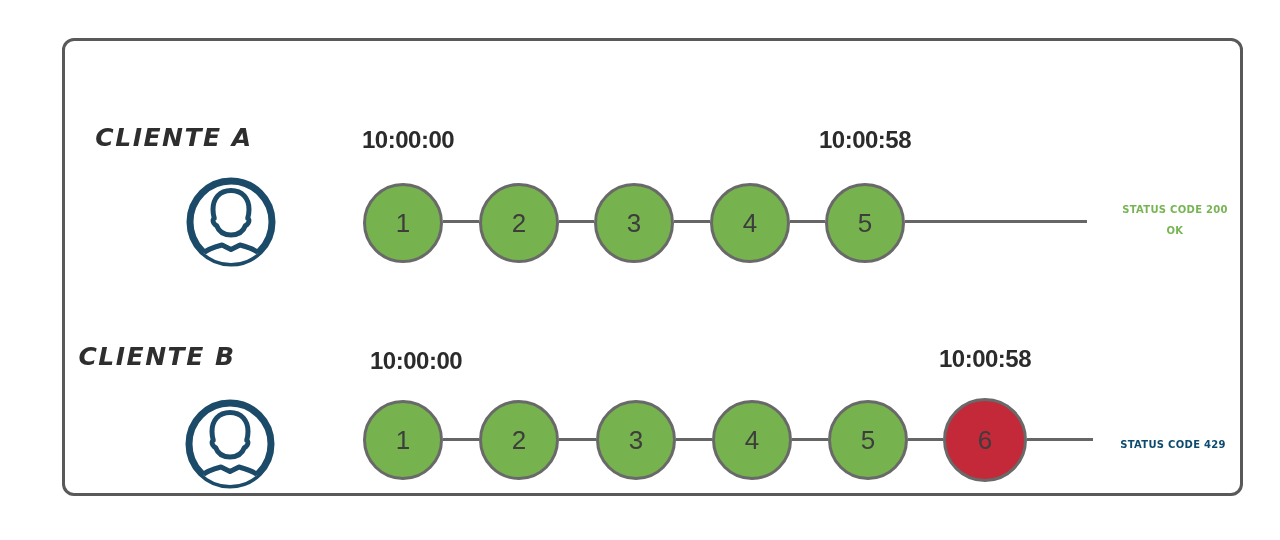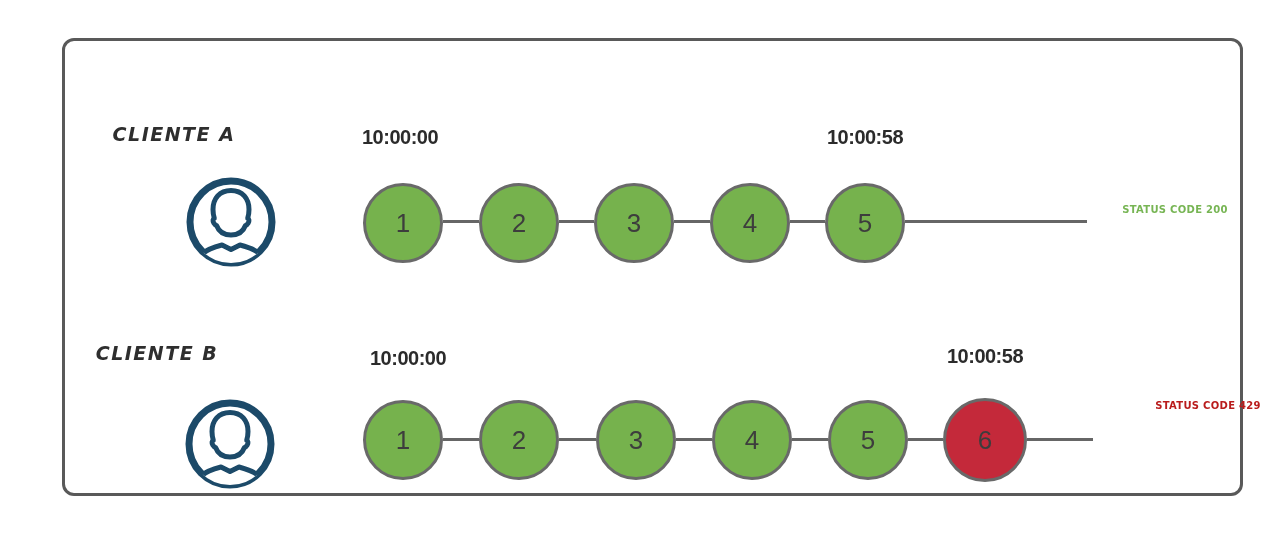--- a/index.html
+++ b/index.html
@@ -17,31 +17,31 @@
     border:3px solid #595959;
     border-radius:12px;
     background:#ffffff;
   }
   .row{position:absolute;inset:0;}
   .client-label{
     position:absolute;
     transform:translateX(-50%);
     font-family:"DejaVu Sans", sans-serif;
     font-weight:700;
-    font-size:19px;
+    font-size:25px;
     letter-spacing:1.5px;
     color:#2e2e2e;
     white-space:nowrap;
     font-style:italic;
   }
   .time-label{
     position:absolute;
     font-family:"Liberation Sans", sans-serif;
     font-weight:700;
-    font-size:20px;
+    font-size:24px;
     letter-spacing:-0.5px;
     color:#2b2b2b;
     white-space:nowrap;
   }
   .time-label.centered{transform:translateX(-50%);}
   .person-icon{position:absolute;width:96px;height:96px;}
   .circle{
     position:absolute;
     width:80px;height:80px;
     border:3px solid #696969;
@@ -101,20 +101,21 @@
       <div class="conn" style="left:840px;top:179px;width:182px;"></div>
 
       <div class="circle" style="left: 298px; top: 142px; background-color: rgb(118, 178, 77);">1</div>
       <div class="circle" style="left: 414px; top: 142px; background-color: rgb(118, 178, 77);">2</div>
       <div class="circle" style="left: 529px; top: 142px; background-color: rgb(118, 178, 77);">3</div>
       <div class="circle" style="left: 645px; top: 142px; background-color: rgb(118, 178, 77);">4</div>
       <div class="circle" style="left: 760px; top: 142px; background-color: rgb(118, 178, 77);">5</div>
 
       <div class="status-block" style="left: 1110px; top: 158px; color: rgb(119, 181, 84);">
         <div>STATUS CODE 200</div>
+        <div>OK</div>
       </div>
     </div>
 
     <div class="row">
       <div class="client-label" style="left:92px;top:301px;">CLIENTE B</div>
 
       <svg class="person-icon" style="left:117px;top:355px;" viewBox="0 0 96 96" aria-hidden="true">
         <defs>
             <clipPath id="clipB">
               <circle cx="48" cy="48" r="41"></circle>
@@ -137,19 +138,19 @@
       <div class="conn" style="left:843px;top:397px;width:35px;"></div>
       <div class="conn" style="left:962px;top:397px;width:66px;"></div>
 
       <div class="circle" style="left: 298px; top: 359px; background-color: rgb(118, 178, 77);">1</div>
       <div class="circle" style="left: 414px; top: 359px; background-color: rgb(118, 178, 77);">2</div>
       <div class="circle" style="left: 531px; top: 359px; background-color: rgb(118, 178, 77);">3</div>
       <div class="circle" style="left: 647px; top: 359px; background-color: rgb(118, 178, 77);">4</div>
       <div class="circle" style="left: 763px; top: 359px; background-color: rgb(118, 178, 77);">5</div>
       <div class="circle big" style="left: 878px; top: 357px; background-color: rgb(196, 41, 58);">6</div>
 
-      <div class="status-block" style="left: 1108px; top: 354px; color: #b91c1c; margin-left: 35px;">
+      <div class="status-block" style="left: 1108px; top: 393px; color: #0c4a6e;">
         <div>STATUS CODE 429</div>
       </div>
     </div>
 
   </div>
 </div>
 
 </body></html>

